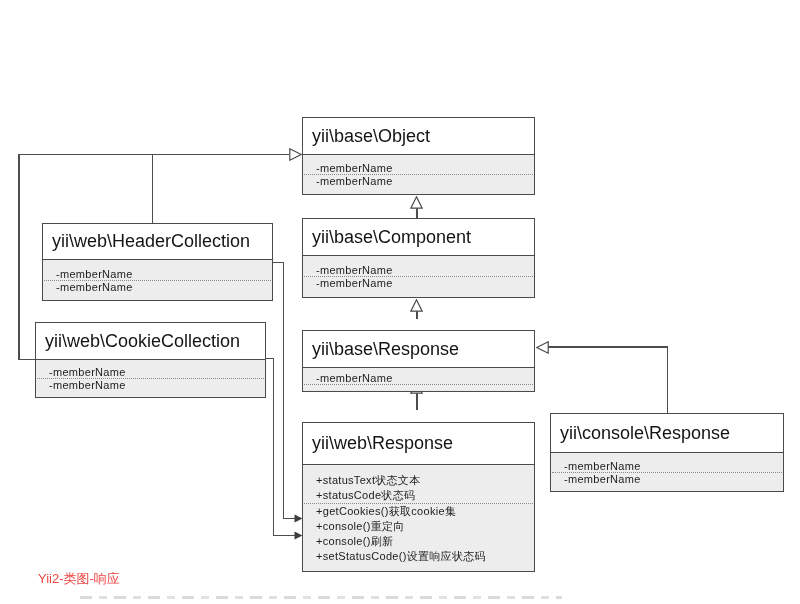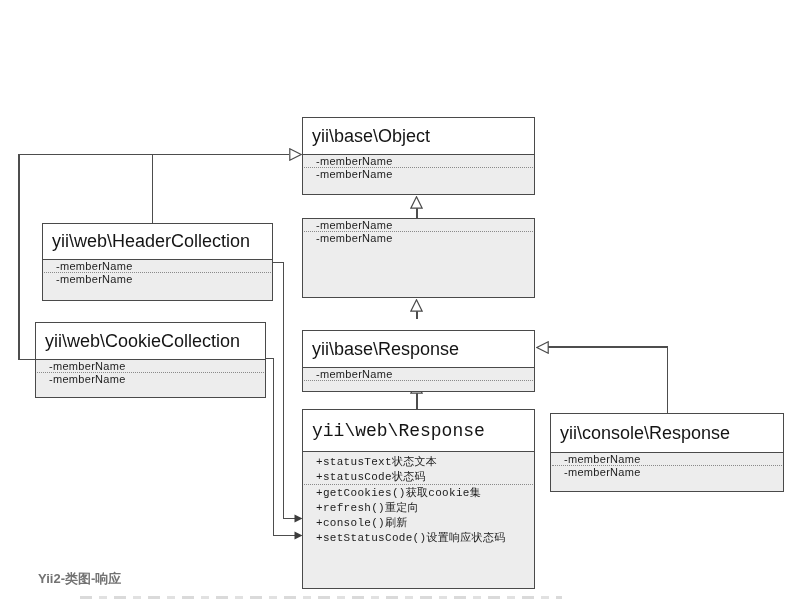--- a/index.html
+++ b/index.html
@@ -33,21 +33,21 @@
     background:#ffffff;
     border-bottom:1.5px solid #4a4a4a;
     box-sizing:border-box;
     white-space:nowrap;
   }
   .cls-members{
     flex:1 1 auto;
     background:#ededed;
     display:flex;
     flex-direction:column;
-    justify-content:flex-start;
+    justify-content:center;
     box-sizing:border-box;
   }
   .mrow{
     display:flex;
     align-items:center;
     padding-left:13px;
     font-size:11px;
     letter-spacing:.3px;
     color:#1c1c1c;
     white-space:nowrap;
@@ -64,22 +64,22 @@
   }
   .arrow{
     position:absolute;
   }
   
   #diagram-label{
     position:absolute;
     left:38px;
     top:570px;
     font-size:13px;
-    font-weight:bold;
-    color:#737373;
+    font-weight:normal;
+    color:#ef4444;
     white-space:nowrap;
   }
   
   #ghost-line{
     position:absolute;
     left:80px;
     top:596px;
     width:482px;
     height:3px;
     background:repeating-linear-gradient(90deg,#bdbdbd 0 12px,transparent 12px 19px,#c9c9c9 19px 27px,transparent 27px 34px);
@@ -139,43 +139,44 @@
   <div class="clsbox" style="left:302px;top:117px;width:233px;height:78px;">
     <div class="cls-title" style="height:37px;">yii\base\Object</div>
     <div class="cls-members">
       <div class="mrow">-memberName</div>
       <div class="msep"></div>
       <div class="mrow">-memberName</div>
     </div>
   </div>
 
   <div class="clsbox" style="left:302px;top:218px;width:233px;height:80px;">
+    <div class="cls-title" style="height:37px;">yii\base\Component</div>
     <div class="cls-members">
       <div class="mrow">-memberName</div>
       <div class="msep"></div>
       <div class="mrow">-memberName</div>
     </div>
   </div>
 
   <div class="clsbox" style="left:302px;top:314px;width:233px;height:62px;margin-top:16px;">
     <div class="cls-title" style="height:37px;">yii\base\Response</div>
     <div class="cls-members">
       <div class="mrow">-memberName</div>
       <div class="msep" style="margin-bottom:2px;"></div>
     </div>
   </div>
 
-  <div class="clsbox" style="left:302px;top:409px;width:233px;height:180px;font-family:Liberation Mono, monospace;">
+  <div class="clsbox" style="left:302px;top:422px;width:233px;height:150px;">
     <div class="cls-title" style="height:42px;">yii\web\Response</div>
     <div class="cls-members" style="padding:2px 0;">
       <div class="mrow">+statusText状态文本</div>
       <div class="mrow">+statusCode状态码</div>
       <div class="msep"></div>
       <div class="mrow">+getCookies()获取cookie集</div>
-      <div class="mrow">+refresh()重定向</div>
+      <div class="mrow">+console()重定向</div>
       <div class="mrow">+console()刷新</div>
       <div class="mrow">+setStatusCode()设置响应状态码</div>
     </div>
   </div>
 
   <div class="clsbox" style="left:550px;top:413px;width:234px;height:79px;">
     <div class="cls-title" style="height:39px;">yii\console\Response</div>
     <div class="cls-members">
       <div class="mrow">-memberName</div>
       <div class="msep"></div>

